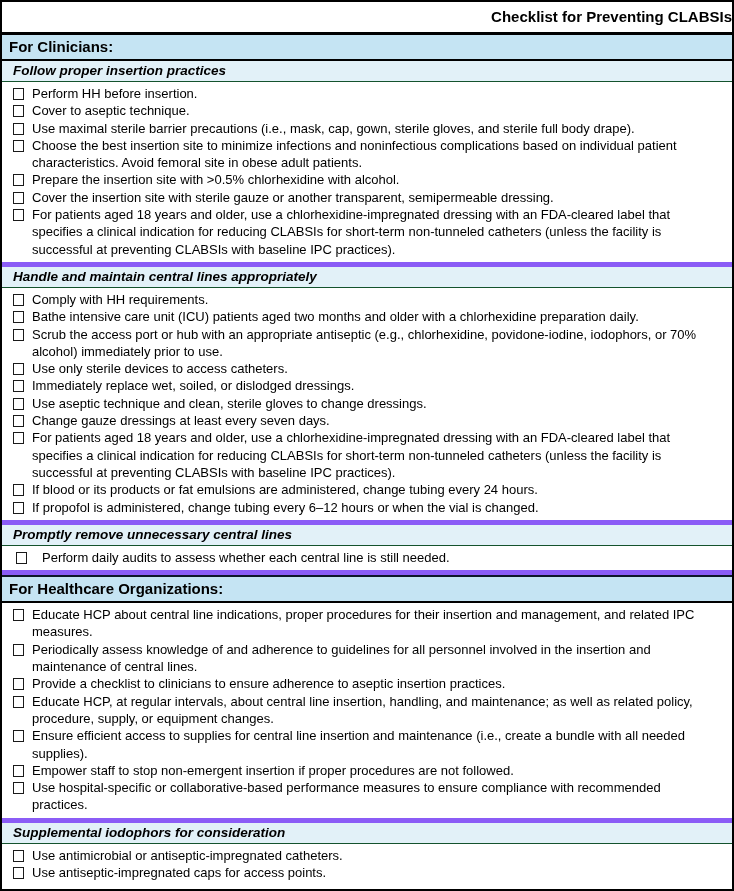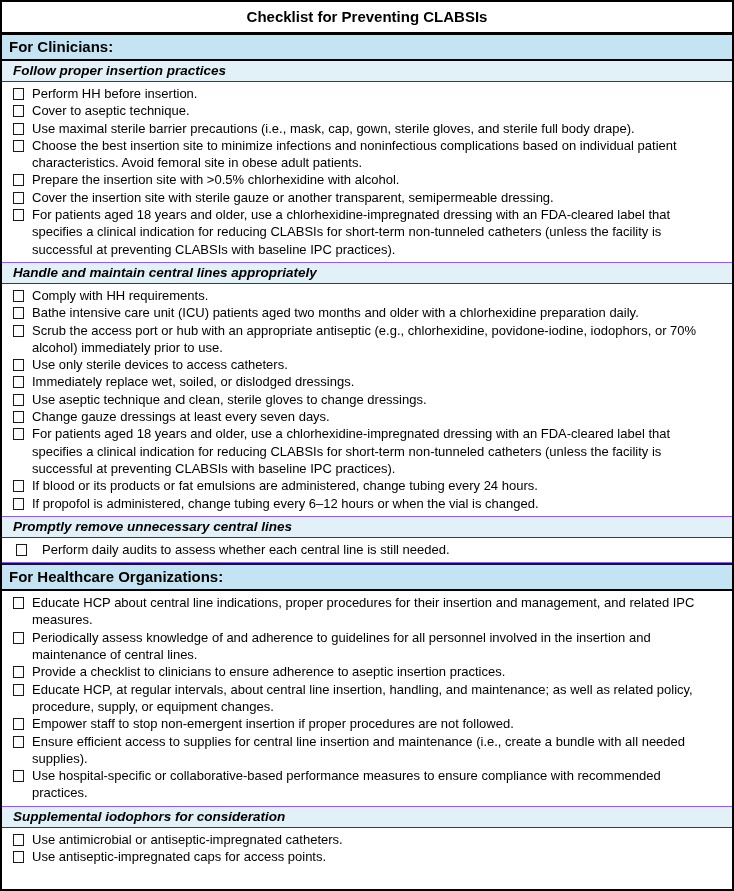--- a/index.html
+++ b/index.html
@@ -11,21 +11,21 @@
     height: 891px;
     border: 2px solid #000;
     background: #fff;
     overflow: hidden;
   }
 
   .row { box-sizing: border-box; width: 100%; }
 
   .title-row {
     border-bottom: 3px solid #000;
-    text-align: center;
+    text-align: right;
     font-weight: bold;
     font-size: 15px;
     padding: 6px 0 7px 0;
   }
 
   .section-header {
     background: #c5e4f3;
     font-weight: bold;
     font-size: 15px;
     padding: 3px 14px 4px 7px;
@@ -36,21 +36,21 @@
   .subheader {
     background: #e2f1f8;
     font-weight: bold;
     font-style: italic;
     font-size: 13.5px;
     padding: 2px 6px 3px 11px;
     border-bottom: 1px solid #14532d;
   }
 
   .items {
-    border-bottom: 1px solid #8b5cf6;
+    border-bottom: 5px solid #8b5cf6;
     padding: 3px 14px 4px 10px;
     background: #fff;
   }
   .items:last-child { border-bottom: none; }
 
   .item {
     display: flex;
     align-items: flex-start;
     font-size: 13px;
     line-height: 17.3px;
@@ -169,25 +169,25 @@
         <div class="item">
           <span class="checkbox"></span>
           <span class="item-label">Provide a checklist to clinicians to ensure adherence to aseptic insertion practices.</span>
         </div>
         <div class="item">
           <span class="checkbox"></span>
           <span class="item-label">Educate HCP, at regular intervals, about central line insertion, handling, and maintenance; as well as related policy, procedure, supply, or equipment changes.</span>
         </div>
         <div class="item">
           <span class="checkbox"></span>
+          <span class="item-label">Ensure efficient access to supplies for central line insertion and maintenance (i.e., create a bundle with all needed supplies).</span>
+        </div>
+        <div class="item">
+          <span class="checkbox"></span>
           <span class="item-label">Empower staff to stop non-emergent insertion if proper procedures are not followed.</span>
-        </div>
-        <div class="item">
-          <span class="checkbox"></span>
-          <span class="item-label">Ensure efficient access to supplies for central line insertion and maintenance (i.e., create a bundle with all needed supplies).</span>
         </div>
         <div class="item">
           <span class="checkbox"></span>
           <span class="item-label">Use hospital-specific or collaborative-based performance measures to ensure compliance with recommended practices.</span>
         </div>
       </div>
       <div class="row subheader">Supplemental iodophors for consideration</div>
       <div class="row items">
         <div class="item">
           <span class="checkbox"></span>

